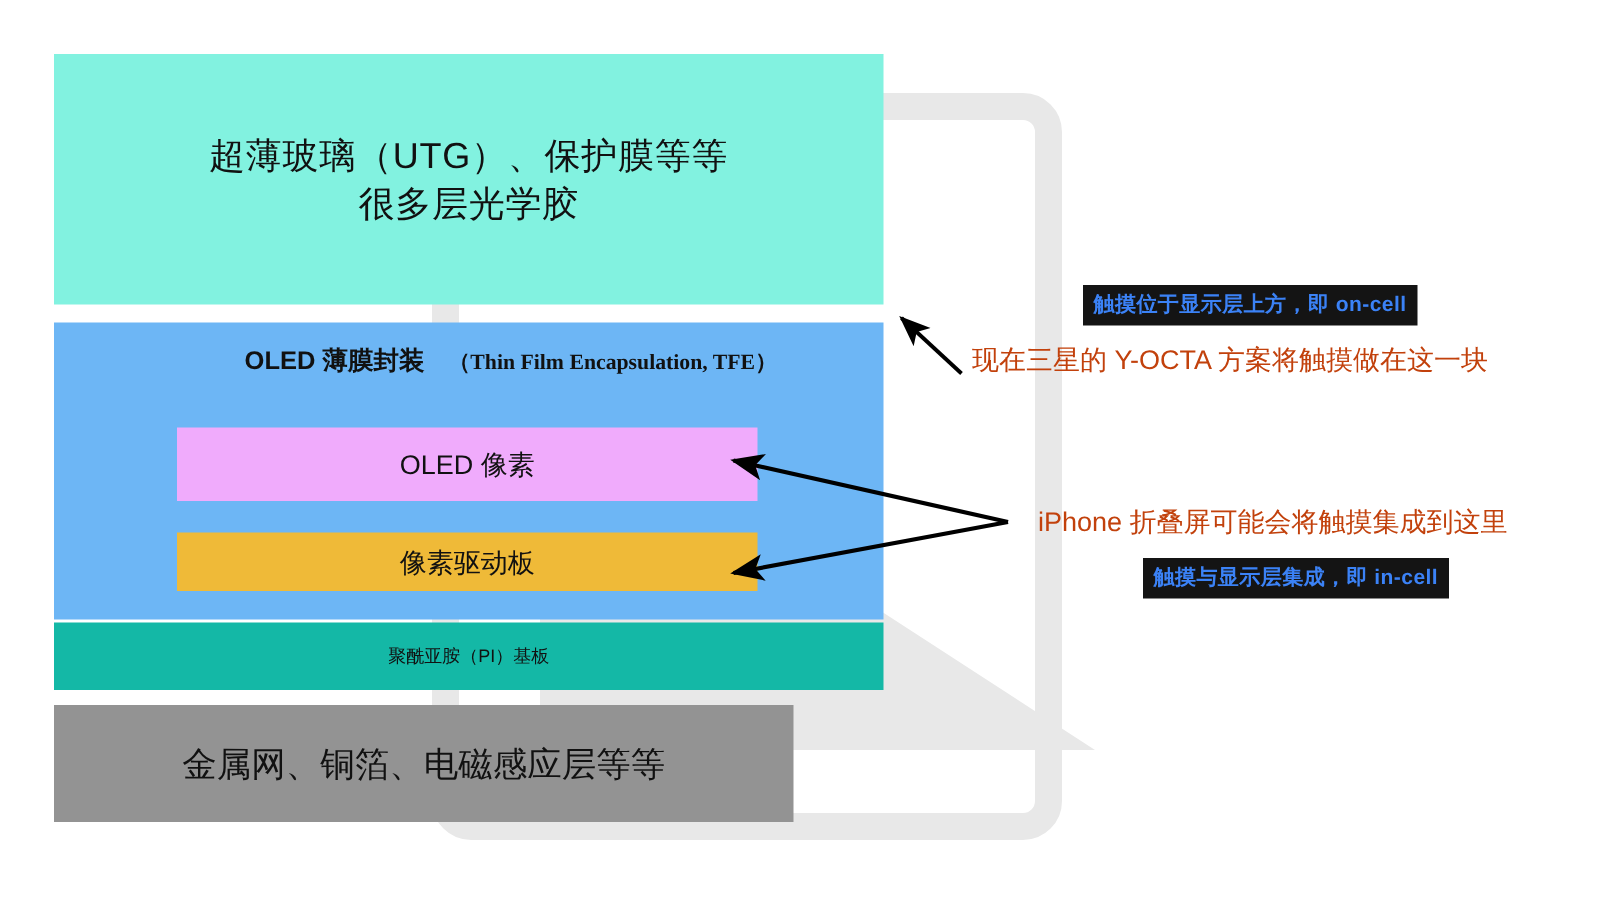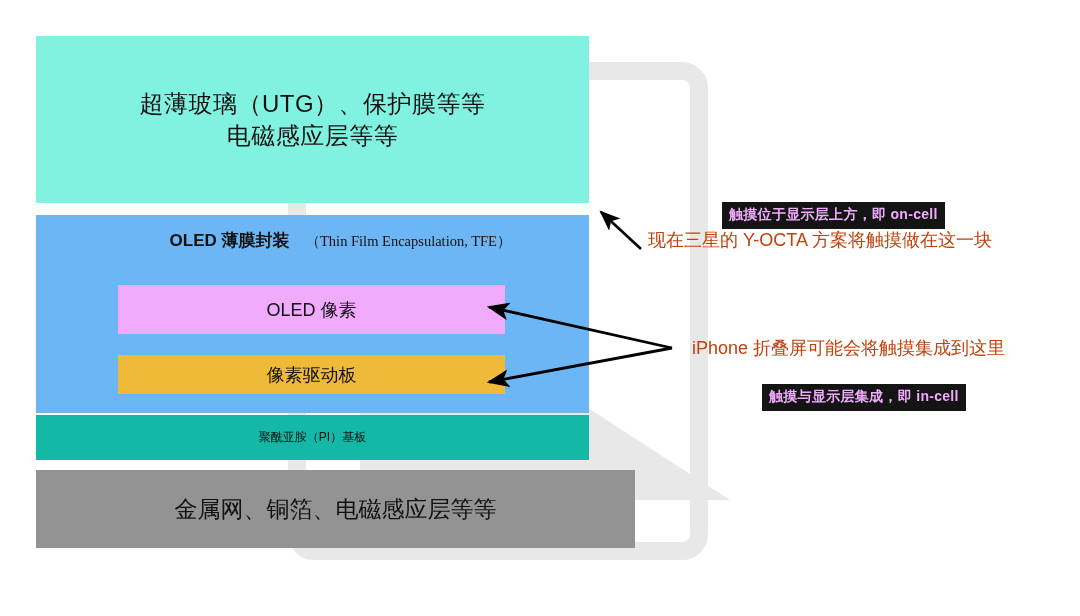--- a/index.html
+++ b/index.html
@@ -76,21 +76,21 @@
     font-size: 17px;
     font-weight: 600;
     display: flex;
     align-items: baseline;
     gap: 16px;
     margin-left: 56px;
   }
   .tfe-sub {
     font-family: "Liberation Serif", "DejaVu Serif", serif;
     font-size: 14.5px;
-    font-weight: 400;
+    font-weight: 700;
   }
 
   .layer-innerwell {
     left: 88px;
     top: 264px;
     width: 448px;
     height: 132px;
     background: #ffffff;
     z-index: 3;
   }
@@ -123,41 +123,40 @@
     width: 553px;
     height: 45px;
     background: #14b8a6;
     font-size: 12px;
     font-weight: 500;
   }
 
   .layer-metal {
     left: 36px;
     top: 470px;
-    width: 599px;
+    width: 493px;
     height: 78px;
     background: #939393;
     font-size: 23px;
     font-weight: 500;
   }
 
   
   .ann {
     position: absolute;
     z-index: 5;
     white-space: nowrap;
   }
   .tag-black {
     background: #141414;
-    color: #f0abfc;
+    color: #3b82f6;
     font-size: 14px;
     font-weight: 700;
     padding: 4px 7px 5px 7px;
     letter-spacing: 0.3px;
-    margin-top: 12px;
   }
   .ann-body {
     font-size: 18px;
     font-weight: 400;
     color: #c2410c;
   }
 
   .tag-oncell { left: 722px; top: 190px; }
   .ann-oncell-body { left: 648px; top: 228px; }
   .ann-incell-body { left: 692px; top: 336px; }
@@ -179,21 +178,21 @@
 <div id="canvas">
 
   <div class="wm-frame"></div>
 
   <svg class="wm-tri-svg" width="460" height="260">
     <polygon points="80,10 450,250 80,250" fill="#e8e8e8"></polygon>
   </svg>
 
   <div class="layer layer-utg">
     <div class="utg-line">超薄玻璃（UTG）、保护膜等等</div>
-    <div class="utg-line">电磁感应层等等</div>
+    <div class="utg-line">很多层光学胶</div>
   </div>
 
   <div class="layer layer-tfe">
     <div class="tfe-title">
       <span>OLED 薄膜封装</span>
       <span class="tfe-sub">（Thin Film Encapsulation, TFE）</span>
     </div>
   </div>
 
   <div class="layer-innerwell"></div>

